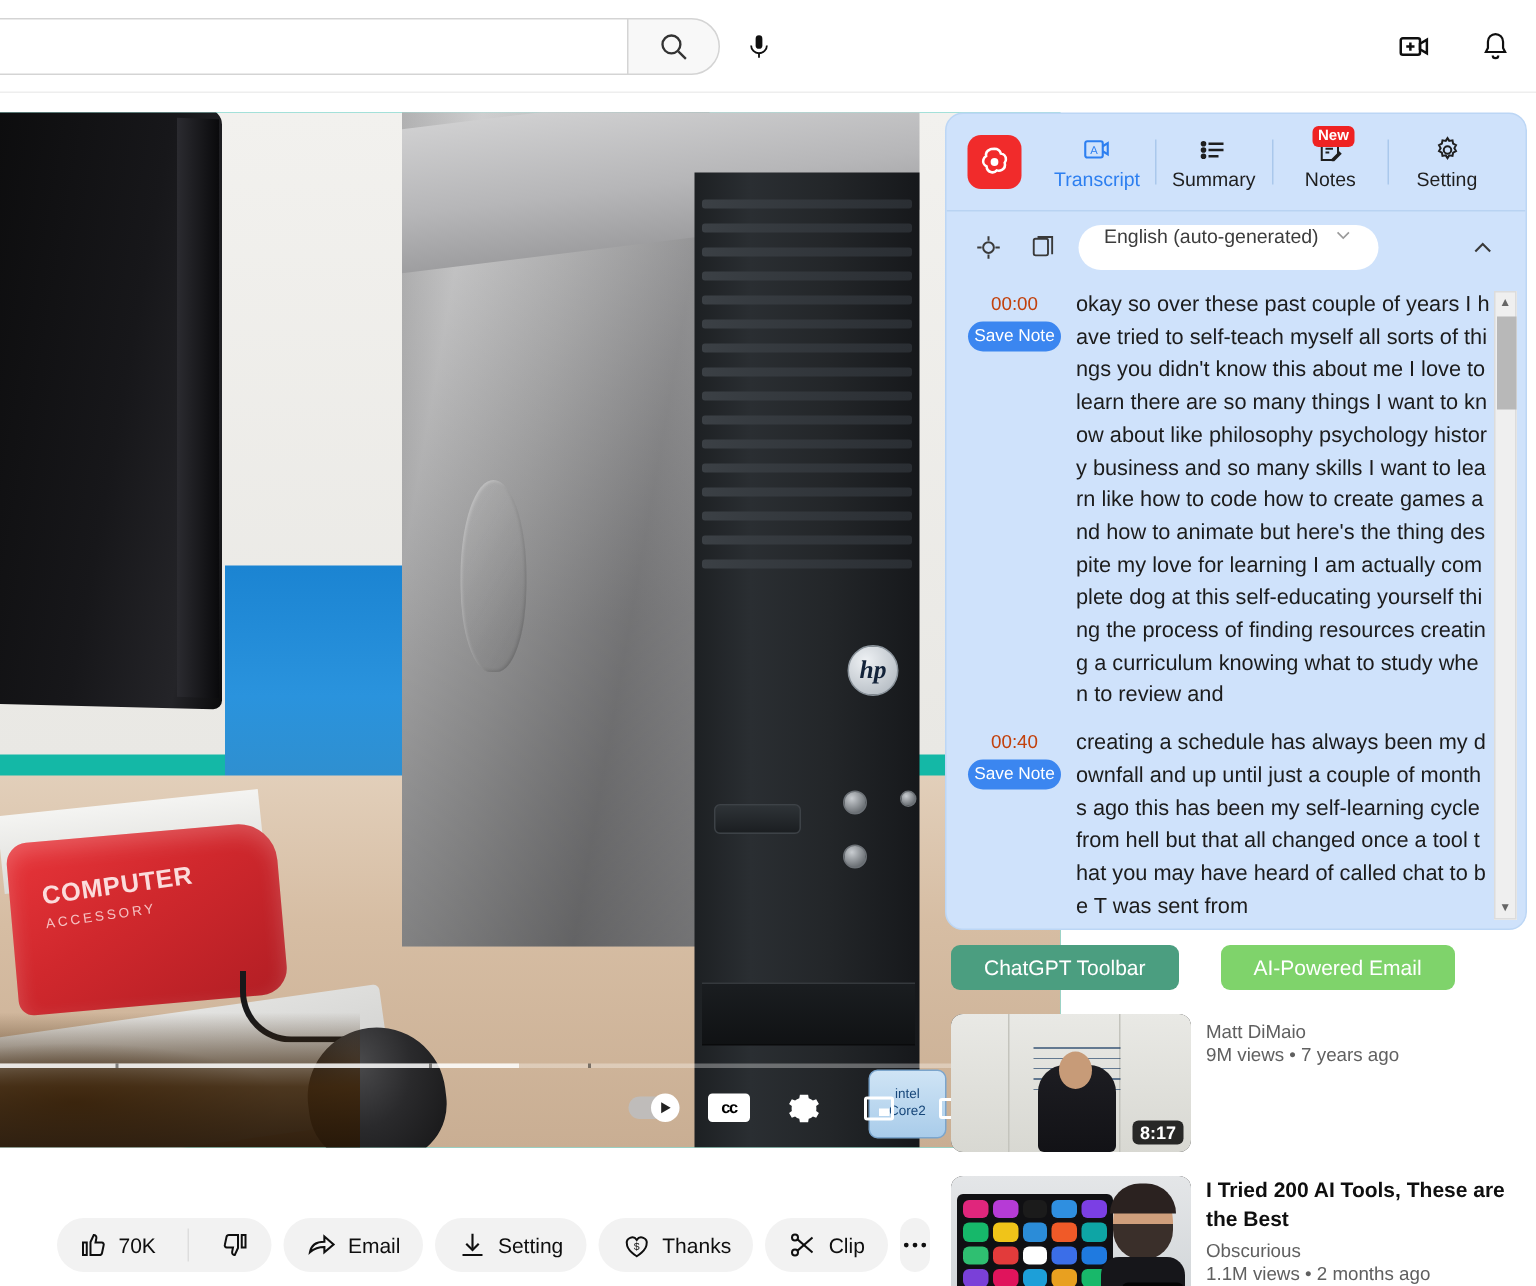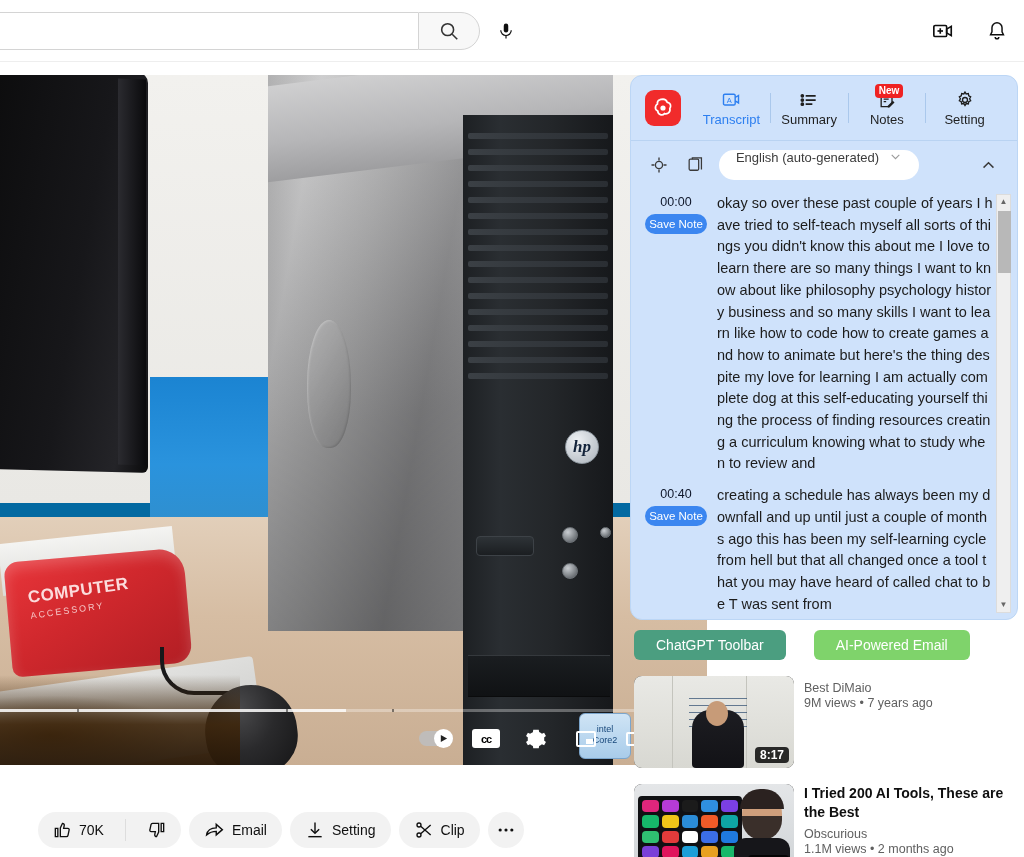--- a/index.html
+++ b/index.html
@@ -55,21 +55,21 @@
   .top-icon-btn {
     width: 38px; height: 38px; border-radius: 50%;
     display: flex; align-items: center; justify-content: center;
     cursor: pointer;
   }
 
   
   .player {
     position: absolute; left: 0; top: 75px;
     width: 707px; height: 690px;
-    background: #0369a1;
+    background: #14b8a6;
     overflow: hidden;
   }
   .video-scene { position: absolute; inset: 0; }
 
   
   .wall-white { position: absolute; left: 0; top: 0; width: 100%; height: 62%; background: linear-gradient(180deg,#f2f1ee 0%, #e9e8e4 100%); }
   .wall-blue  { position: absolute; left: 150px; top: 302px; width: 125px; height: 145px; background: linear-gradient(180deg,#1b84d2 0%, #2a93dd 60%, #2f8fcf 100%); }
   .desk { position: absolute; left: 0; top: 442px; width: 100%; height: 248px; background: linear-gradient(180deg,#e2cfba 0%, #d6bda3 40%, #c9ae93 100%); }
 
   
@@ -276,21 +276,21 @@
   }
   .collapse-btn { margin-left: auto; width: 26px; height: 26px; display:flex; align-items:center; justify-content:center; cursor:pointer; }
 
   .transcript-body {
     position: absolute; left: 0; top: 113px; right: 0; bottom: 0;
     overflow: hidden; padding-left: 8px;
   }
   .tr-scroll { height: 100%; overflow-y: auto; padding-right: 24px; }
   .tr-item { display: flex; gap: 10px; padding: 4px 0 6px 6px; }
   .tr-left { width: 62px; flex-shrink: 0; padding-top: 2px; }
-  .tr-time { font-size: 12.5px; color: #0f172a; text-align: center; }
+  .tr-time { font-size: 12.5px; color: #c2410c; text-align: center; }
   .save-note {
     margin-top: 5px; background: #3b86f0; color: #fff;
     font-size: 11.5px; border-radius: 13px; padding: 4px 0;
     text-align: center; cursor: pointer;
   }
   .tr-text {
     flex: 1; font-size: 14.5px; line-height: 21.7px; color: #1c1c1c;
     word-break: break-all;
   }
   
@@ -506,20 +506,27 @@
 
   <div class="pill">
     <svg width="20" height="20" viewBox="0 0 24 24" fill="none" stroke="#0f0f0f" stroke-width="1.7">
       <line x1="12" y1="3" x2="12" y2="15"></line>
         <path d="M7 11l5 5 5-5"></path>
         <line x1="4" y1="20" x2="20" y2="20"></line>
     </svg>
     <span>Setting</span>
   </div>
 
+  <div class="pill">
+    <svg width="21" height="21" viewBox="0 0 24 24" fill="none" stroke="#0f0f0f" stroke-width="1.5">
+      <path d="M12 20s-7.5-4.6-7.5-9.4A4.1 4.1 0 0 1 12 7.6a4.1 4.1 0 0 1 7.5 3C19.5 15.4 12 20 12 20z"></path>
+      <text x="12" y="15" font-size="8" fill="#0f0f0f" stroke="none" text-anchor="middle" font-family="Liberation Sans">$</text>
+    </svg>
+    <span>Thanks</span>
+  </div>
 
   <div class="pill">
     <svg width="20" height="20" viewBox="0 0 24 24" fill="none" stroke="#0f0f0f" stroke-width="1.6">
       <circle cx="6" cy="6" r="2.4"></circle>
         <circle cx="6" cy="18" r="2.4"></circle>
       <line x1="8" y1="7.5" x2="20" y2="18"></line>
         <line x1="8" y1="16.5" x2="20" y2="6"></line>
     </svg>
     <span>Clip</span>
   </div>
@@ -658,21 +665,21 @@
       <div class="th1">
         <div class="panelline" style="left:38px"></div>
         <div class="panelline" style="left:112px"></div>
         <div class="scribble"></div>
         <div class="person"></div>
         <div class="head"></div>
       </div>
       <div class="sv-dur">8:17</div>
     </div>
     <div>
-      <div class="sv-channel">Best DiMaio</div>
+      <div class="sv-channel">Matt DiMaio</div>
       <div class="sv-meta">9M views  •  7 years ago</div>
     </div>
   </div>
 
   <div class="sv">
     <div class="sv-thumb">
       <div class="th2">
         <div class="laptop">
           <i style="background:#e0267c"></i>
             <i style="background:#b63bd6"></i>

